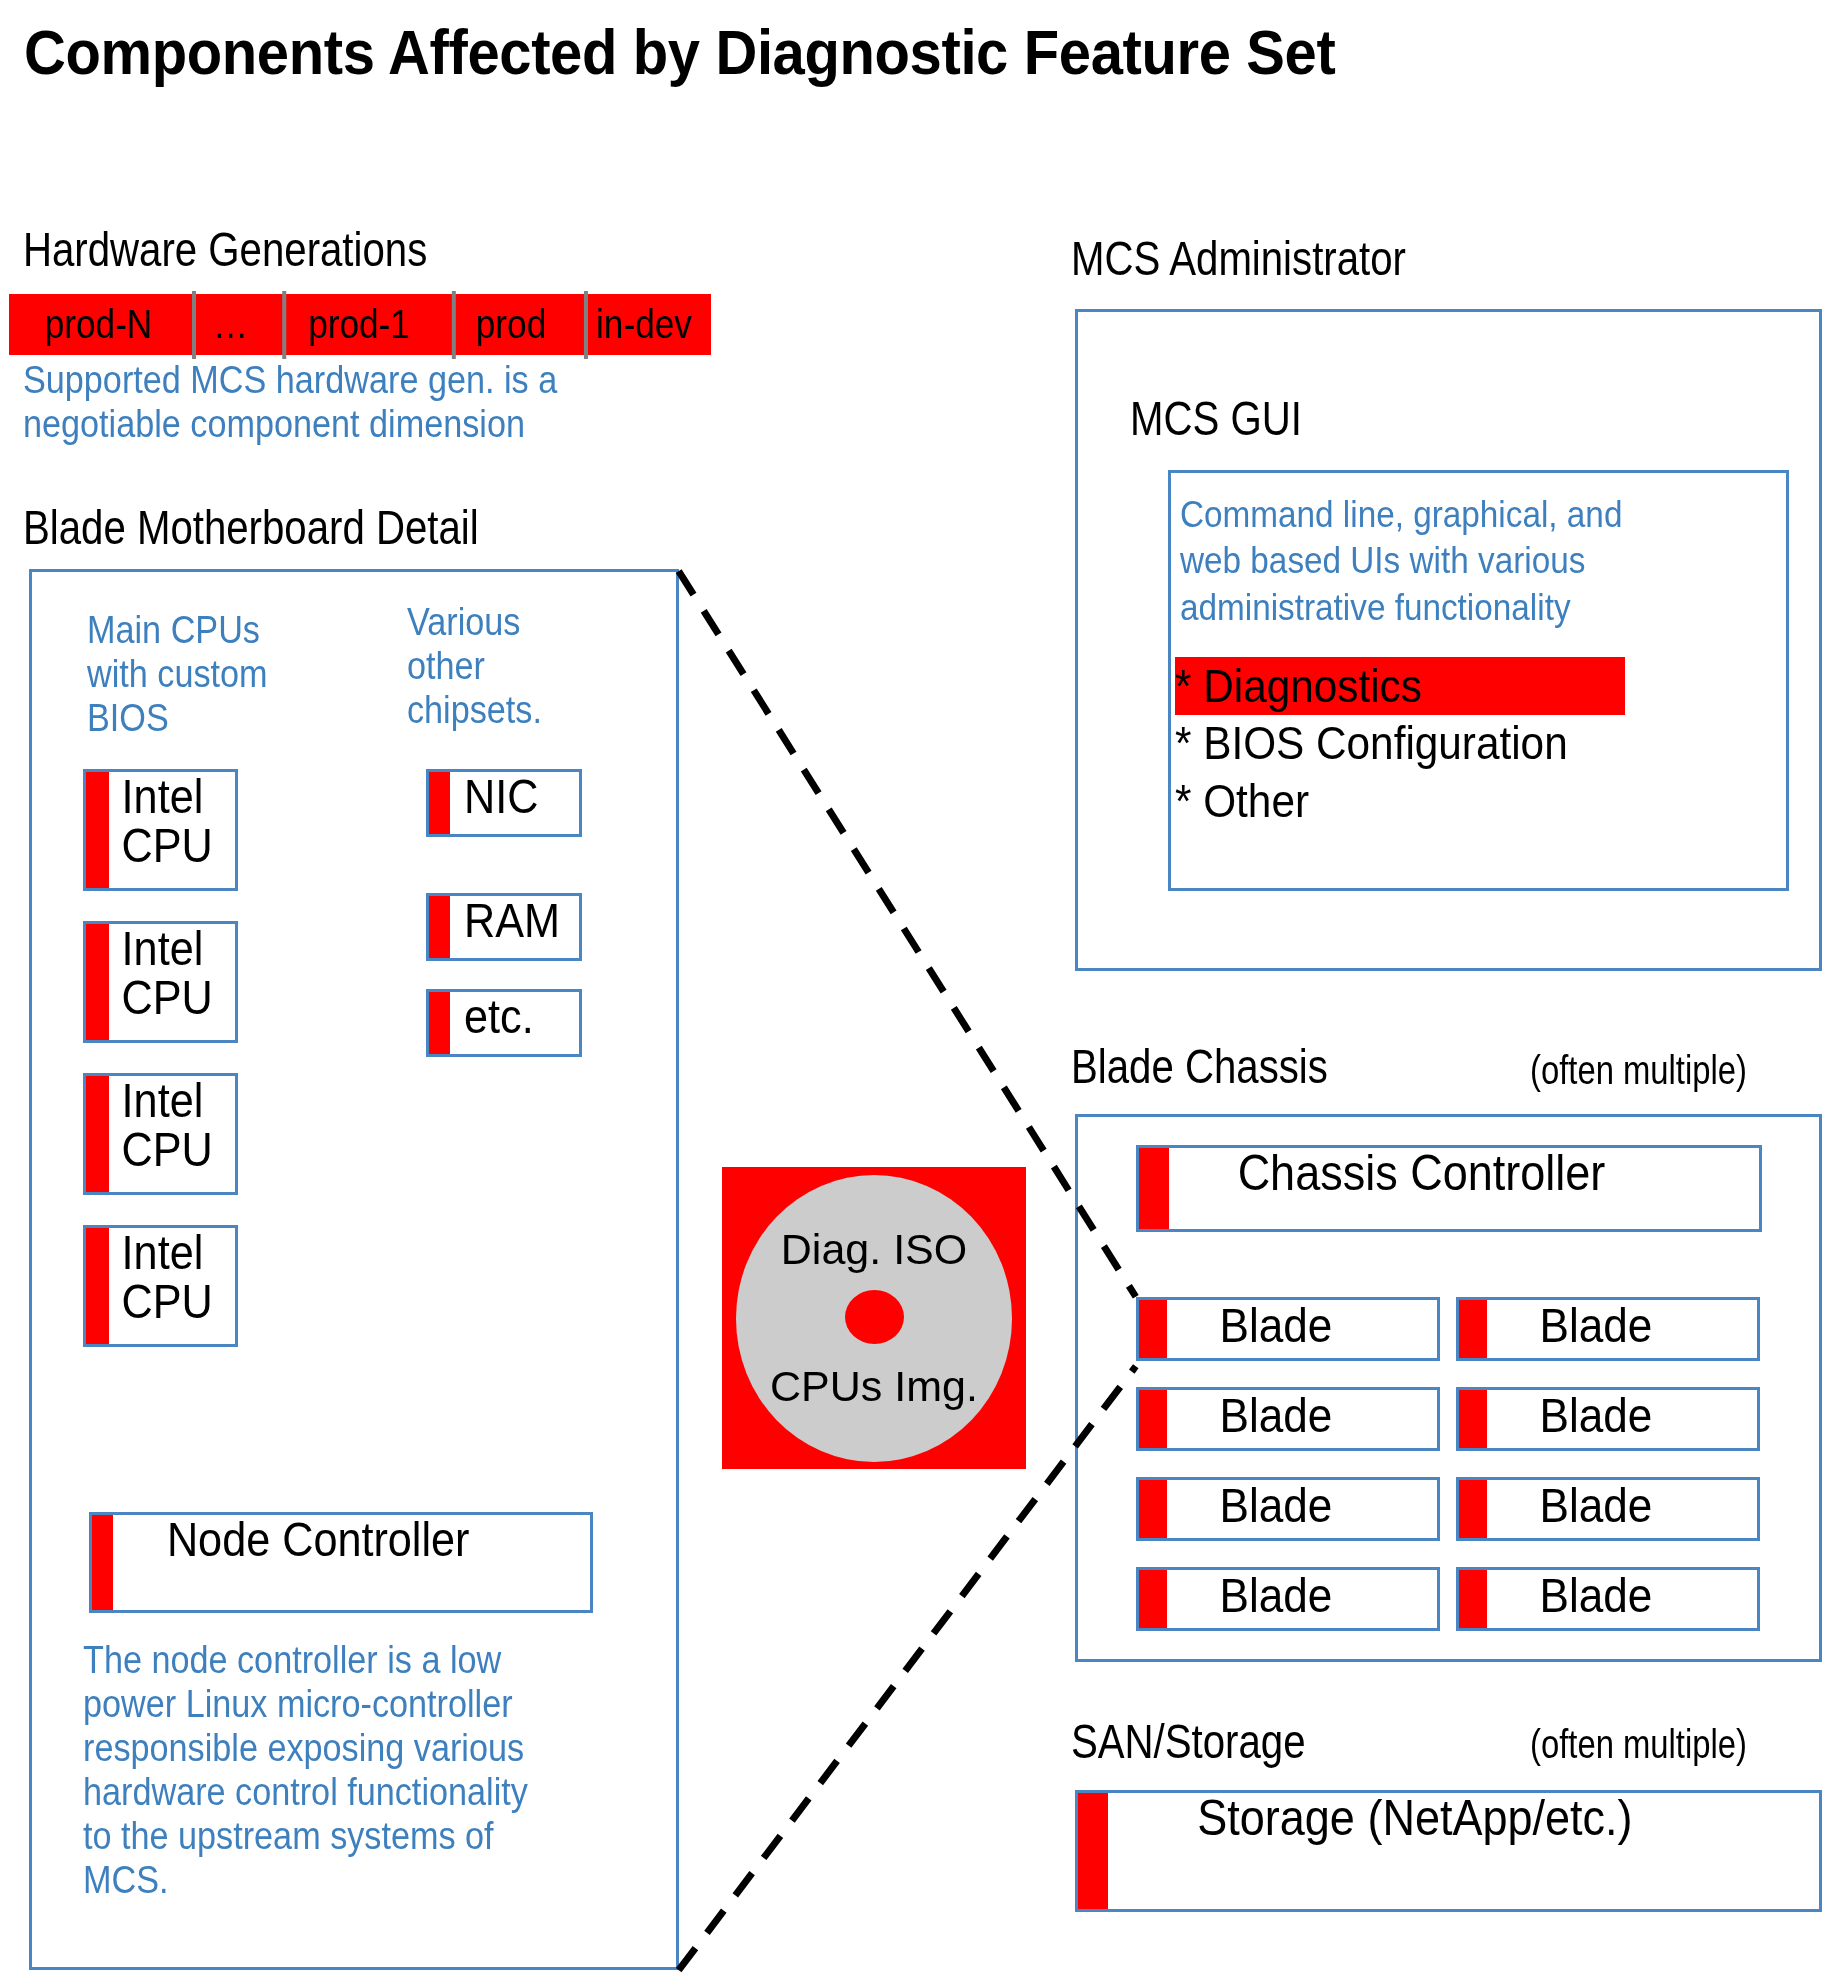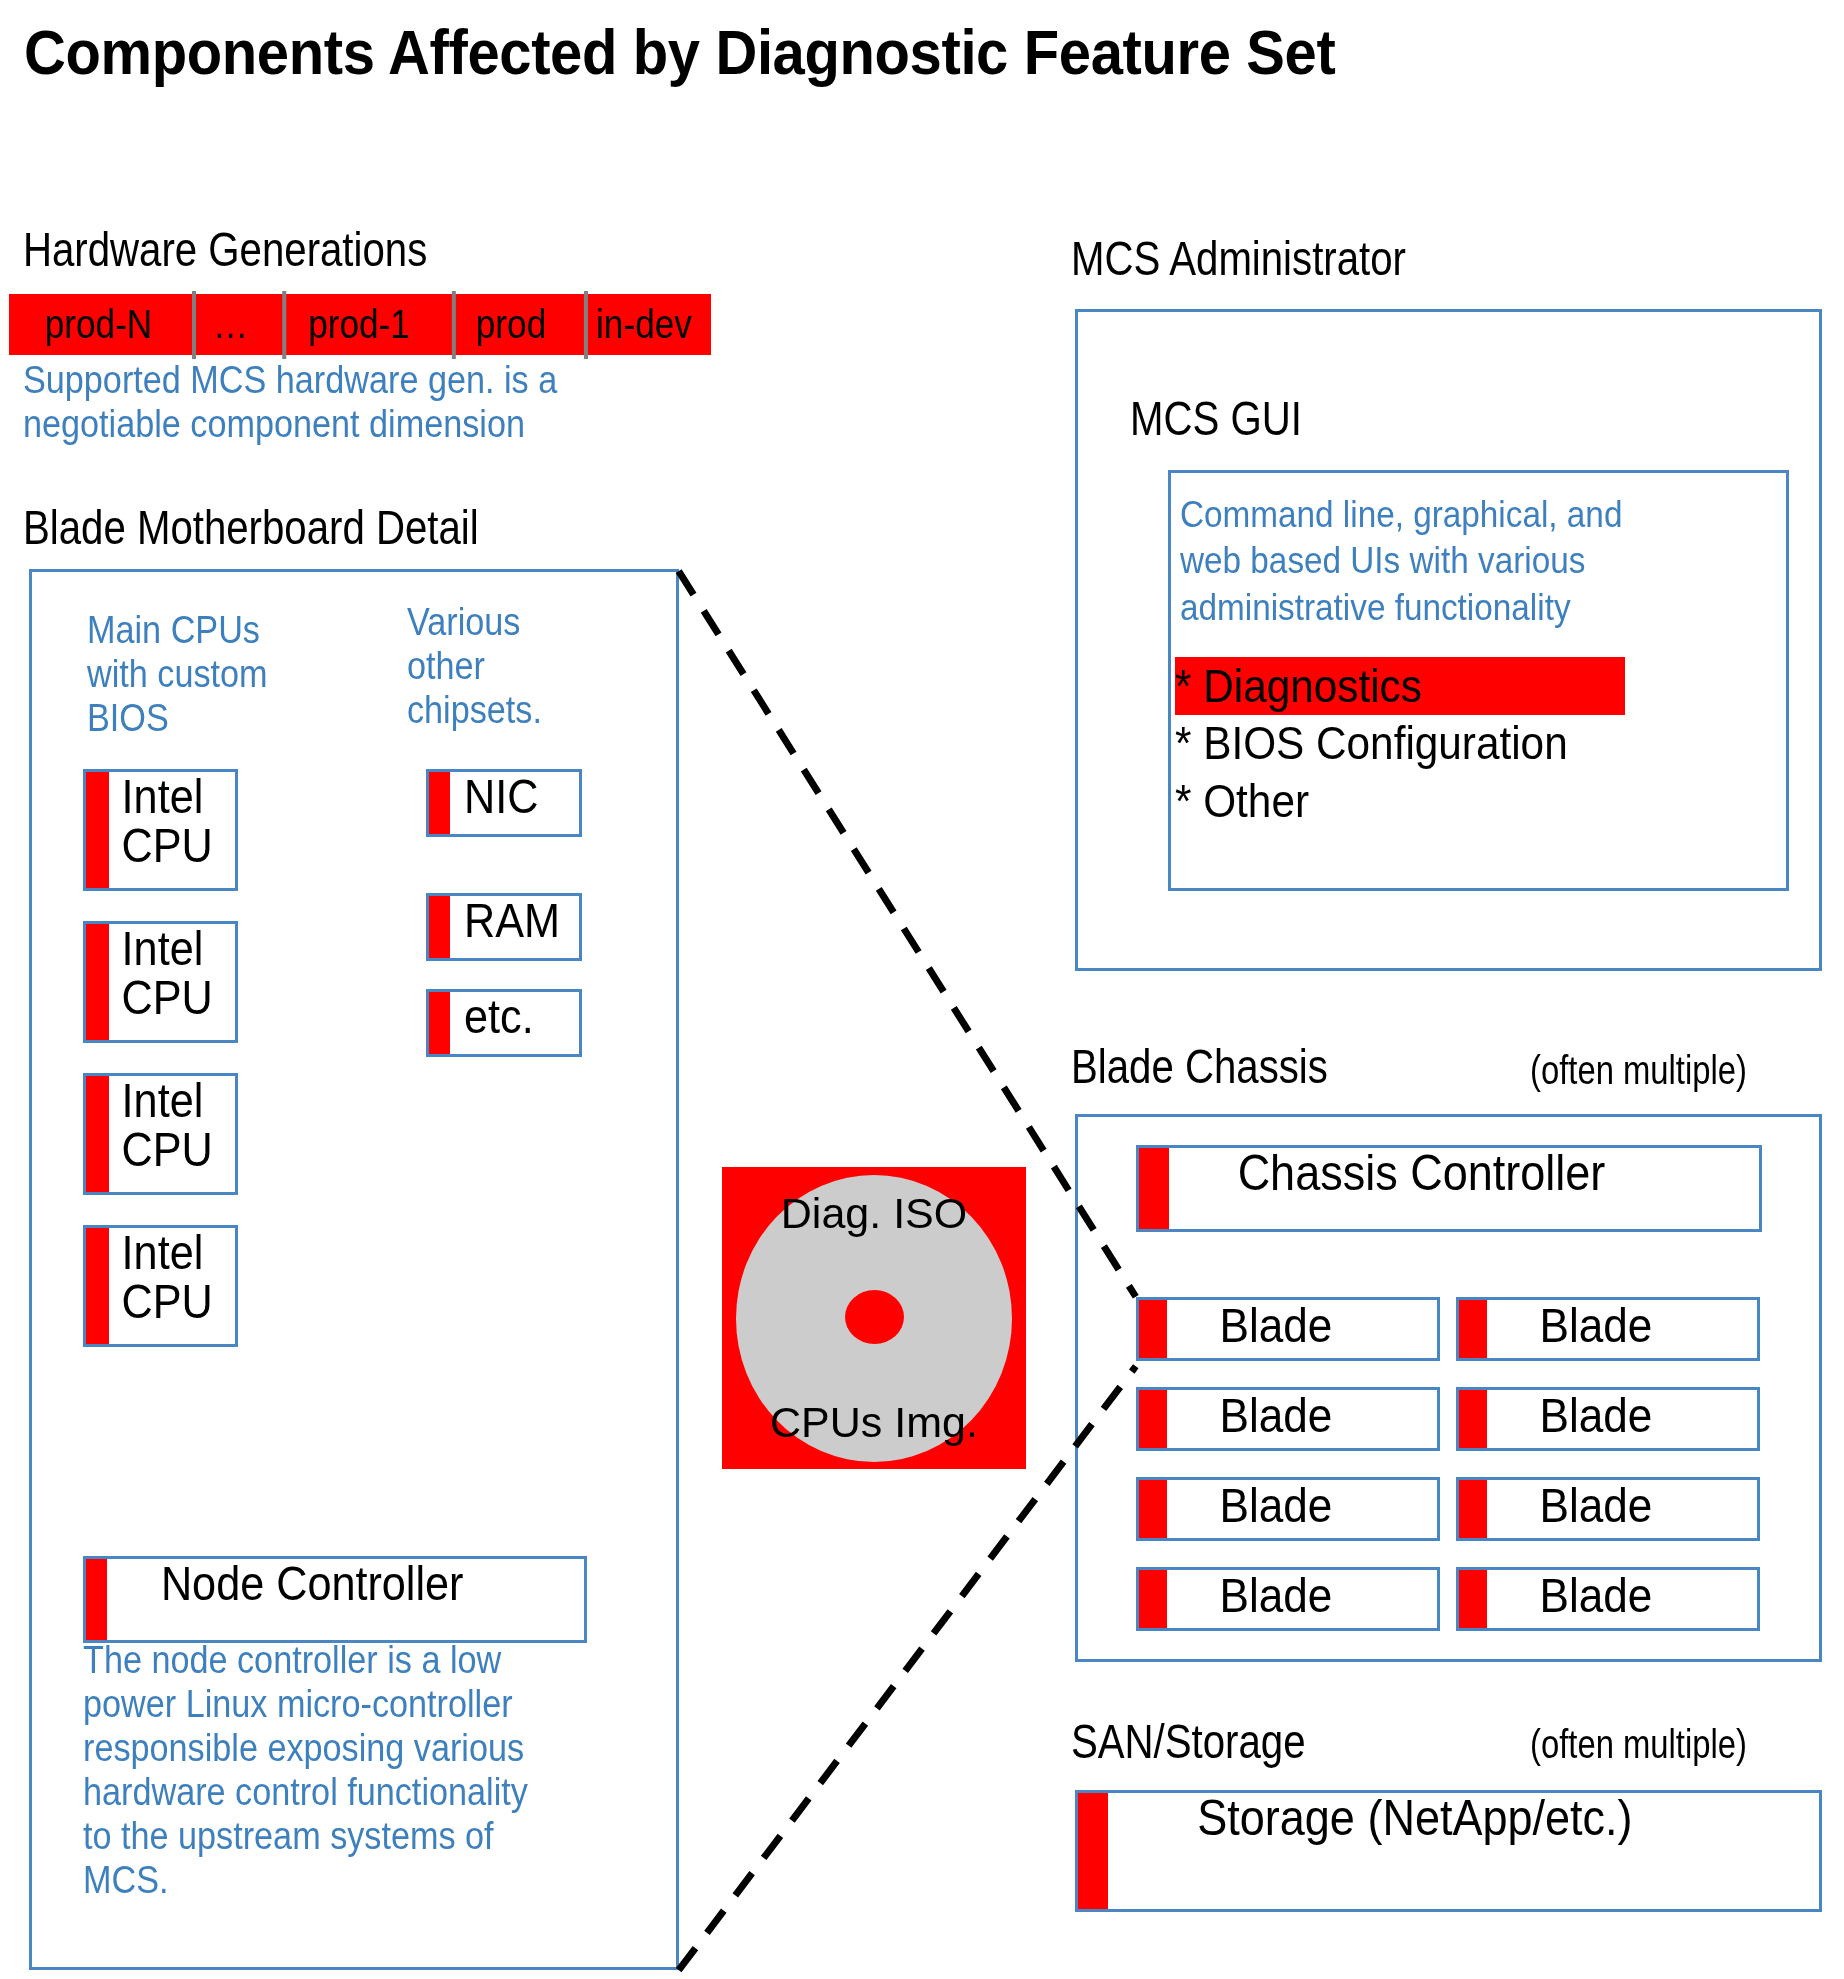--- a/index.html
+++ b/index.html
@@ -153,25 +153,24 @@
     height: 68px;
   }
   .chip .redbar { width: 21px; }
   .chip .clabel { padding-left: 15.6px; font-size: 48px; }
   #chip0 { top: 769px; }
   #chip1 { top: 893px; }
   #chip2 { top: 989px; }
 
   
   #nodectrl {
-    left: 83px;
+    left: 89px;
     top: 1512px;
     width: 504px;
-    height: 87px;
-    margin-top: 44px;
+    height: 101px;
   }
   #nodectrl .redbar { width: 21px; }
   #nodectrl .clabel {
     text-align: center;
     padding-right: 21px;
     font-size: 48px;
   }
   #node-note { left: 83px; top: 1638px; width: 495px; }
 
   
@@ -187,21 +186,20 @@
     left: 14px;
     top: 7.8px;
     width: 276px;
     height: 287px;
     border-radius: 50%;
     background: #CCCCCC;
     display: flex;
     flex-direction: column;
     align-items: center;
     justify-content: center;
-    gap: 36px;
   }
   #diag-disc .dtext {
     color: #000000;
     font-size: 43px;
     line-height: 1;
     white-space: nowrap;
     font-family: "Liberation Sans", sans-serif;
   }
   #diag-hole {
     width: 59px;

